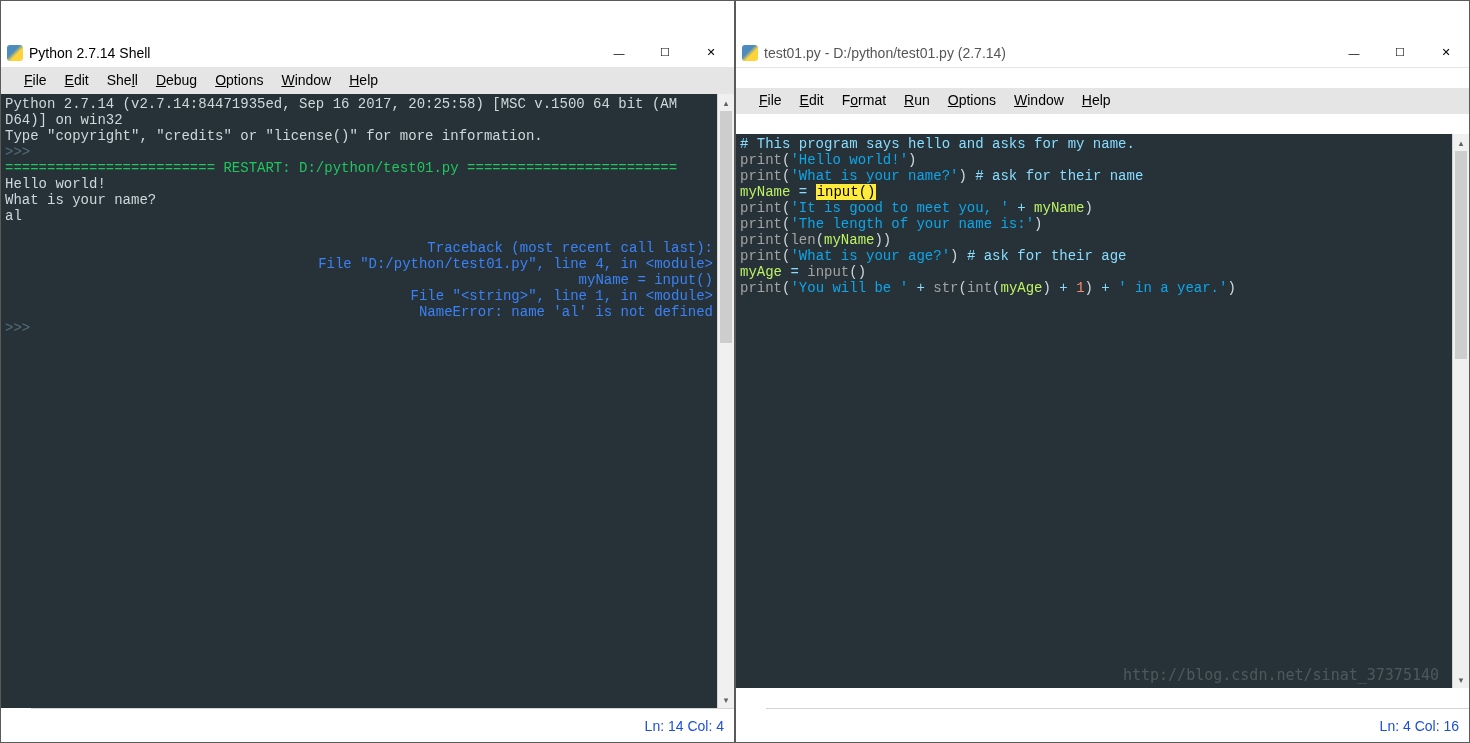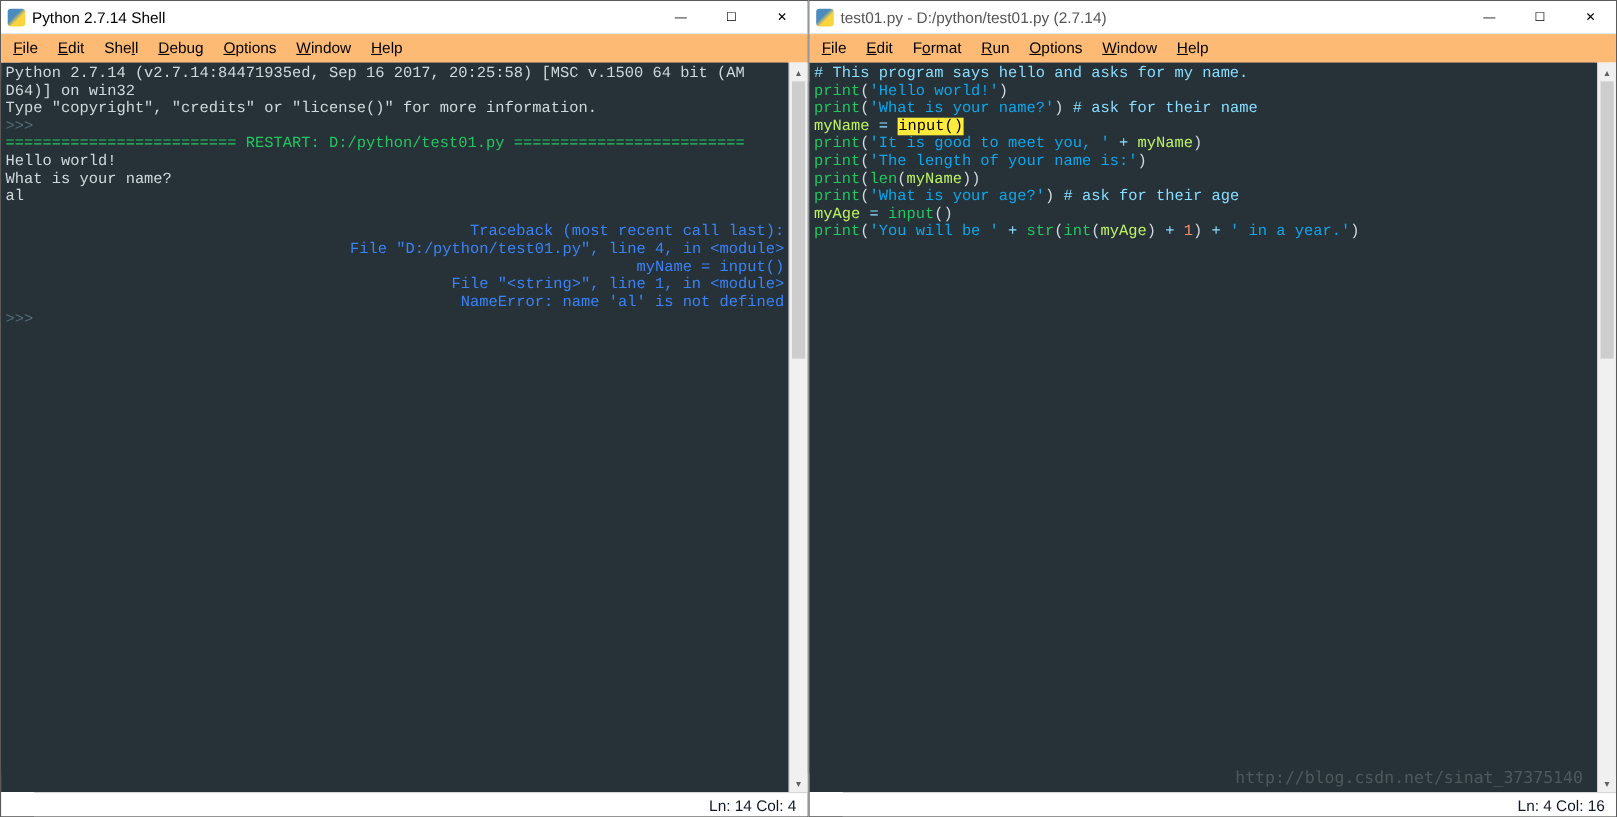--- a/index.html
+++ b/index.html
@@ -11,28 +11,29 @@
     height: 743px;
     display: flex;
   }
   .window {
     display: flex;
     flex-direction: column;
     border: 1px solid #5a5a5a;
     background: #ffffff;
   }
   .window-left { width: 735px; }
-  .window-right { flex: 1; }
+  .window-right { flex: 1; gap: 20px; }
   .titlebar {
     display: flex;
     align-items: center;
     height: 30px;
     background: #ffffff;
     padding-left: 6px;
     border-bottom: 1px solid #e5e5e5;
+    margin-top: 37px;
   }
   .titlebar .icon {
     width: 16px; height: 16px; margin-right: 6px;
     background: linear-gradient(135deg,#4b8bbe 40%,#ffd43b 60%);
     border-radius: 3px;
   }
   .titlebar .title-text {
     flex: 1;
     font-size: 14px;
     color: #000;
@@ -41,22 +42,22 @@
   .title-controls { display: flex; }
   .ctrl-btn {
     width: 46px; height: 30px;
     display: flex; align-items: center; justify-content: center;
     font-family: "Segoe UI Symbol", sans-serif;
     font-size: 11px;
     color: #000;
   }
   .menubar {
     display: flex;
-    padding: 2px 4px 4px 4px;
-    background: #fdba74;
+    padding: 2px 4px 4px 16px;
+    background: #e5e5e5;
     gap: 4px;
   }
   .menuitem {
     padding: 2px 7px;
     font-size: 14px;
     color: #000;
     cursor: default;
   }
   .menuitem .ul { text-decoration: underline; }
   .editor-wrap {
@@ -90,33 +91,33 @@
     display: flex; align-items: center; justify-content: center;
     font-size: 9px;
     color: #606060;
   }
   .sb-track { flex: 1; background: #f0f0f0; position: relative; }
   .sb-thumb {
     position: absolute; left: 2px; right: 2px;
     background: #cdcdcd;
   }
   .statusbar {
-    height: 22px;
+    height: 34px;
     background: #fff;
     border-top: 1px solid #d4d4d4;
     display: flex;
     justify-content: flex-end;
     align-items: center;
     padding-right: 10px;
     font-size: 14px;
-    color: #0f172a;
+    color: #1d4ed8;
     margin-left: 30px;
   }
   
-  .c-kw    { color: #22c55e; }           
+  .c-kw    { color: #a3a3a3; }           
   .c-str   { color: #0ea5e9; }           
   .c-com   { color: #89ddff; }           
   .c-num   { color: #f78c6c; }
   .c-op    { color: #89ddff; }
   .c-id    { color: #bef264; }
   .c-py    { color: #cfd8dc; }
   .c-prompt{ color: #546e7a; }
   .c-err   { color: #3b82f6; text-align: right; }
   .c-hl    { background: #ffeb3b; color: #000; padding: 0 1px; }
   .c-rest  { color: #22c55e; }

